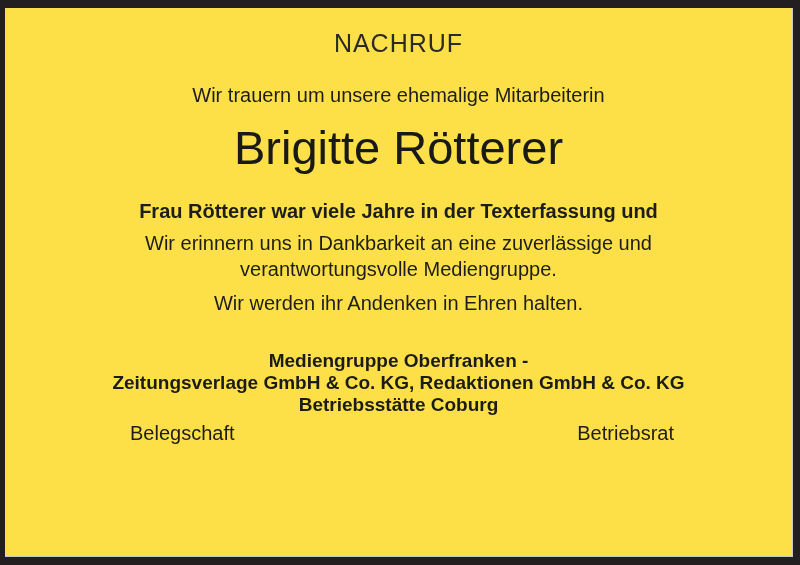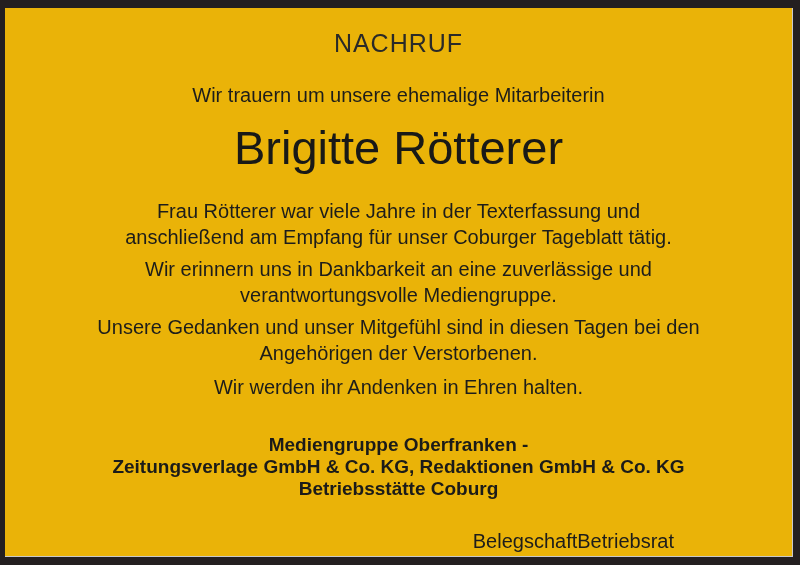--- a/index.html
+++ b/index.html
@@ -15,21 +15,21 @@
     height: 565px;
     background: #231f20;
     overflow: hidden;
   }
   .page {
     position: absolute;
     left: 5px;
     top: 8px;
     right: 7px;
     bottom: 8px;
-    background: #eab308;
+    background: #fde047;
     border-right: 1px solid #c9c9c9;
     border-bottom: 1px solid #c9c9c9;
     color: #1d1d1b;
     text-align: center;
     box-sizing: border-box;
     padding-top: 20px;
   }
   .kicker {
     font-size: 25px;
     line-height: 30px;
@@ -46,66 +46,61 @@
     font-size: 47px;
     line-height: 48px;
     font-weight: normal;
     color: #191917;
   }
   .para {
     margin: 0;
     font-size: 20px;
     line-height: 26px;
   }
-  .para.first  { margin-top: 26px; }
+  .para.first  { margin-top: 26px; font-weight: bold; }
   .para.gap6   { margin-top: 6px; }
   .para.gap8   { margin-top: 8px; text-align: center; }
   .company {
     margin-top: 34px;
     font-size: 19px;
     line-height: 22px;
     font-weight: bold;
     color: #1b1b19;
   }
   .signatories {
-    margin-top: 28px;
+    margin-top: 4px;
     display: flex;
-    justify-content: flex-end;
+    justify-content: space-between;
     padding: 0 118px 0 125px;
     font-size: 20px;
     line-height: 26px;
   }
   .line { display: block; }
 </style>
 </head>
 <body>
 
 <div class="frame">
   <div class="page">
 
     <div class="kicker">NACHRUF</div>
 
     <div class="intro">Wir trauern um unsere ehemalige Mitarbeiterin</div>
 
     <h1 class="name">Brigitte Rötterer</h1>
 
     <p class="para first">
       <span class="line">Frau Rötterer war viele Jahre in der Texterfassung und</span>
-      <span class="line">anschließend am Empfang für unser Coburger Tageblatt tätig.</span>
     </p>
 
     <p class="para gap6">
       <span class="line">Wir erinnern uns in Dankbarkeit an eine zuverlässige und</span>
       <span class="line">verantwortungsvolle Mediengruppe.</span>
     </p>
 
-    <p class="para gap6">
-      <span class="line">Unsere Gedanken und unser Mitgefühl sind in diesen Tagen bei den</span>
-      <span class="line">Angehörigen der Verstorbenen.</span>
-    </p>
 
     <p class="para gap8">
       <span class="line">Wir werden ihr Andenken in Ehren halten.</span>
     </p>
 
     <div class="company">
       <span class="line">Mediengruppe Oberfranken -</span>
       <span class="line">Zeitungsverlage GmbH &amp; Co. KG, Redaktionen GmbH &amp; Co. KG</span>
       <span class="line">Betriebsstätte Coburg</span>
     </div>

